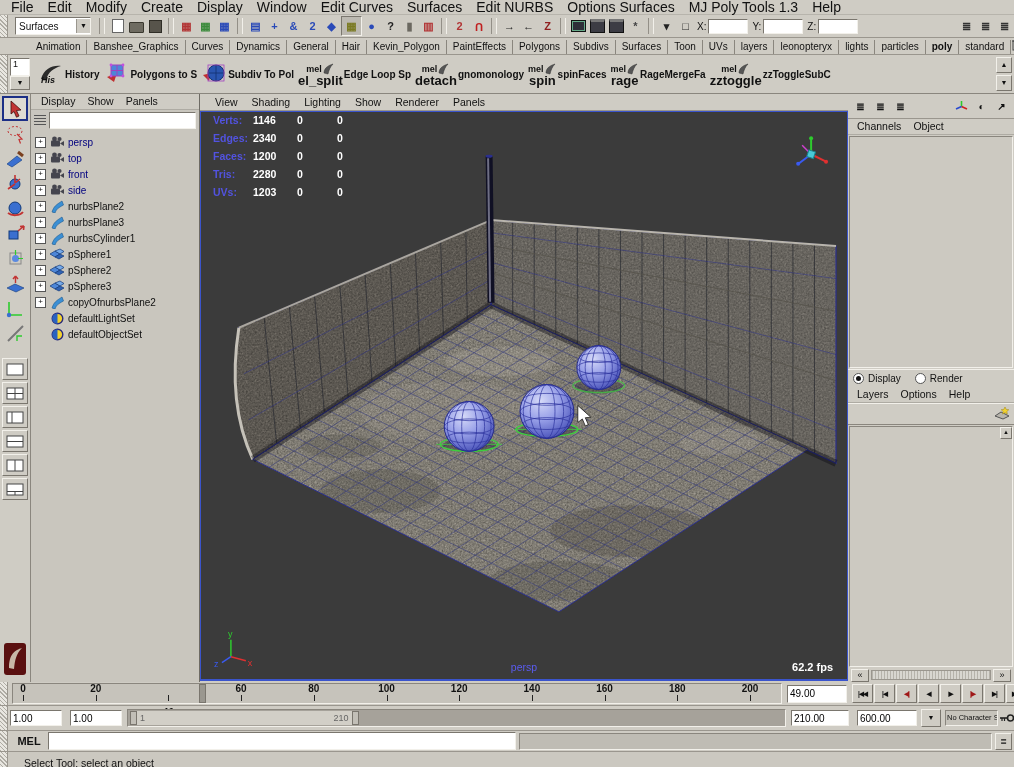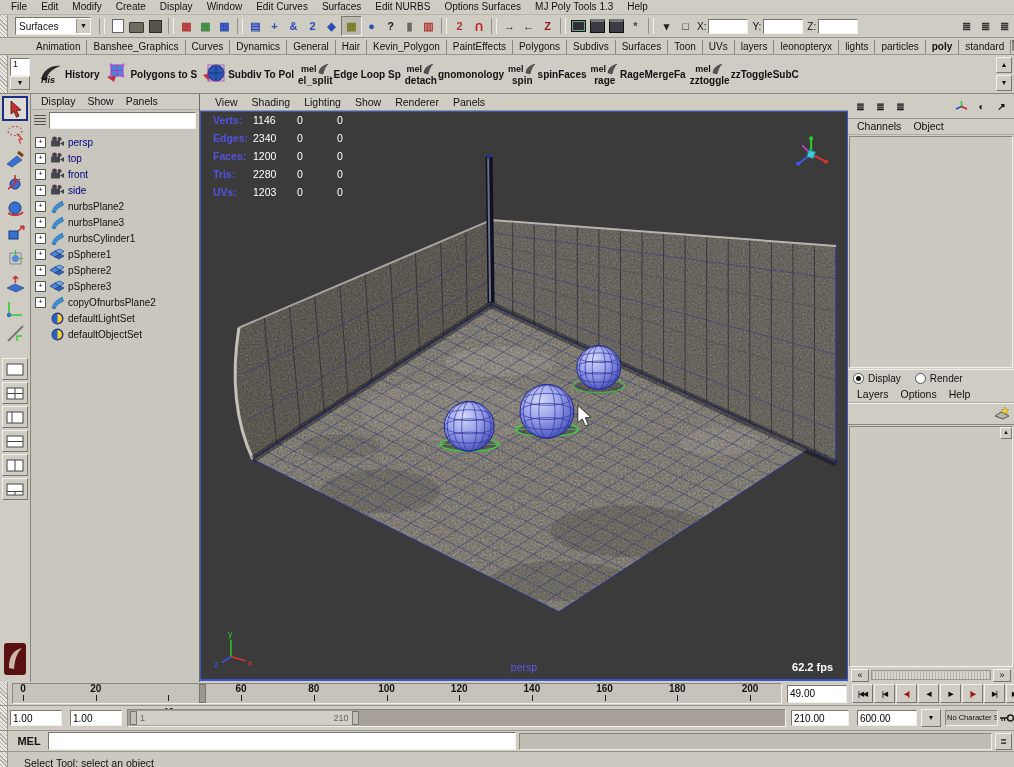--- a/index.html
+++ b/index.html
@@ -1,20 +1,20 @@
 <!DOCTYPE html>
 <html><head>
 <meta charset="utf-8">
 <style>
   html,body{margin:0;padding:0;background:#888}
   .root{position:relative;width:1014px;height:767px;background:#cfccc4;
         font-family:"Liberation Sans",sans-serif;font-size:11px;color:#111;overflow:hidden}
   
   .menubar{height:14px;display:flex;align-items:flex-end;padding-left:4px;background:#cfccc4;
-           border-bottom:1px solid #b7b4ac;font-size:10px}
+           border-bottom:1px solid #b7b4ac;font-size:14px}
   .mitem{padding:0 7px;line-height:14px;white-space:nowrap}
   
   .toolbar{height:22px;display:flex;align-items:center;background:#cfccc4;border-bottom:1px solid #9a968e}
   .handle{width:7px;align-self:stretch;background:repeating-linear-gradient(45deg,#aeaba3 0 1px,#e8e6e0 1px 3px);
           border-right:1px solid #9a968e;margin-right:2px;flex:none}
   .modebox{display:flex;width:74px;height:16px;border:1px solid;border-color:#7a766e #f2f0ea #f2f0ea #7a766e;
            background:#fff;align-items:center;margin:0 5px;flex:none}
   .modetxt{flex:1;padding-left:3px;font-size:10px}
   .dd{width:13px;height:14px;background:#cfccc4;border-left:1px solid #9a968e;font-size:7px;text-align:center;line-height:14px}
   .tbicons{display:flex;align-items:center;flex:1;height:100%;overflow:hidden}
@@ -42,21 +42,21 @@
   .shelfrow{height:38px;display:flex;align-items:center;background:#cfccc4;border-bottom:1px solid #8a867e;overflow:hidden}
   .pagesel{width:20px;height:32px;display:flex;flex-direction:column;margin-right:8px;flex:none}
   .pagenum{flex:1;background:#fff;border:1px solid;border-color:#7a766e #f2f0ea #f2f0ea #7a766e;font-size:9px;padding-left:2px}
   .pagearrow{height:12px;text-align:center;font-size:7px;line-height:12px;border:1px solid;
              border-color:#f2f0ea #7a766e #7a766e #f2f0ea;background:#cfccc4}
   .sitem{display:flex;align-items:center;height:36px;margin-right:3px;white-space:nowrap;flex:none}
   .slabel{font-size:10px;font-weight:bold;margin:0 1px}
   .melbox{display:flex;flex-direction:column;align-items:center;line-height:9px}
   .melrow{display:flex;align-items:center}
   .meltxt{font-size:9px;font-weight:bold}
-  .melsub{font-size:10px;font-weight:bold}
+  .melsub{font-size:13px;font-weight:bold}
   .shelfscroll{margin-left:auto;display:flex;flex-direction:column;gap:2px;padding:0 2px}
   .sarrow{width:14px;height:14px;font-size:7px;text-align:center;line-height:13px;border:1px solid;
           border-color:#f2f0ea #7a766e #7a766e #f2f0ea;background:#cfccc4}
   
   .main{display:flex;height:588px}
   .toolbox{width:31px;background:#cfccc4;border-right:1px solid #8a867e;display:flex;flex-direction:column;
            align-items:center;padding-top:2px;box-sizing:border-box}
   .tool{width:26px;height:25px;display:flex;align-items:center;justify-content:center;flex:none}
   .tool.sel{border:2px solid #1c2f86;background:#dedbd3;width:26px;height:25px;box-sizing:border-box}
   .toolgap{height:12px;flex:none}
@@ -80,21 +80,21 @@
   
   .viewport{width:648px;display:flex;flex-direction:column;background:#cfccc4;box-sizing:border-box}
   .vpmenus{height:16px;display:flex;padding-left:8px;font-size:10.5px;border-bottom:1px solid #9a968e;background:#cfccc4}
   .vpmi{padding:0 7px;line-height:16px;white-space:nowrap}
   .canvas{position:relative;height:570px;background:#3b3b3b;box-sizing:border-box;
           border:1px solid #3a54cc;border-bottom:2px solid #3a54cc}
   .canvas svg.scene{position:absolute;left:0;top:0}
   .hud{position:absolute;top:2px;left:12px}
   .hudrow{position:relative;height:18px;width:210px}
   .hudlab{position:absolute;left:0;color:#5253e0;font-weight:bold;font-size:10.5px}
-  .hudval{position:absolute;color:#fff;font-weight:normal;font-size:10.5px}
+  .hudval{position:absolute;color:#fff;font-weight:bold;font-size:10.5px}
   .vplabel{position:absolute;left:0;right:0;bottom:6px;text-align:center;color:#5a5cf0;font-size:10.5px}
   .fps{position:absolute;right:14px;bottom:6px;color:#fff;font-size:11px;font-weight:bold}
   
   .rp{width:166px;display:flex;flex-direction:column;background:#cfccc4;box-sizing:border-box}
   .rpicons{height:22px;display:flex;align-items:center;padding:1px 3px;border-bottom:1px solid #9a968e;gap:1px}
   .rpbtn{width:19px;height:17px;display:flex;align-items:center;justify-content:center;font-size:10px;font-weight:bold}
   .rpspacer{flex:1}
   .rpmenus{height:15px;display:flex;padding-left:3px;font-size:10.5px;border-bottom:1px solid #aeaba3;background:#cfccc4}
   .cbarea{height:230px;border:1px solid;border-color:#8a867e #f2f0ea #f2f0ea #8a867e;background:#ccc9c1;margin:1px}
   .radios{height:17px;display:flex;align-items:center;font-size:10px;padding-left:5px;gap:4px;border-top:1px solid #f2f0ea}

